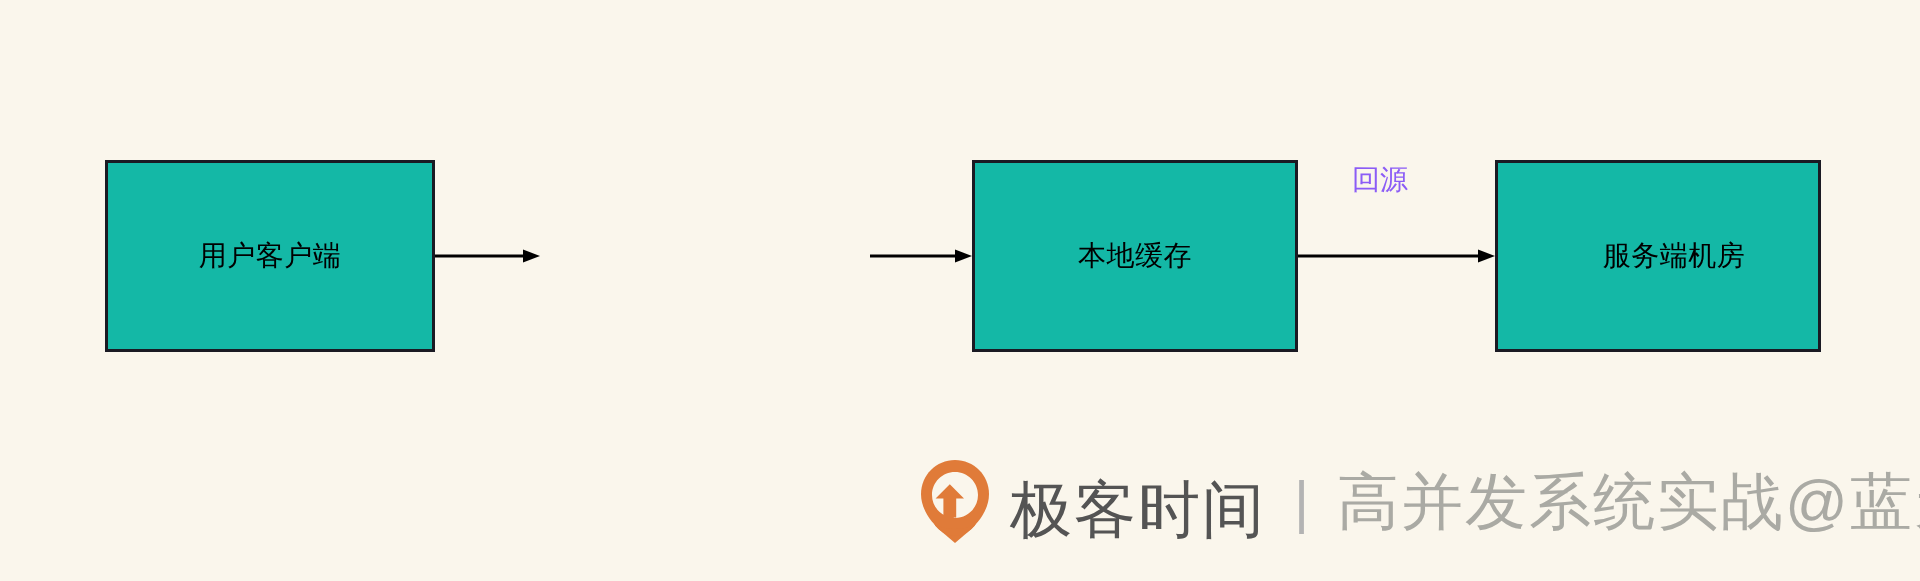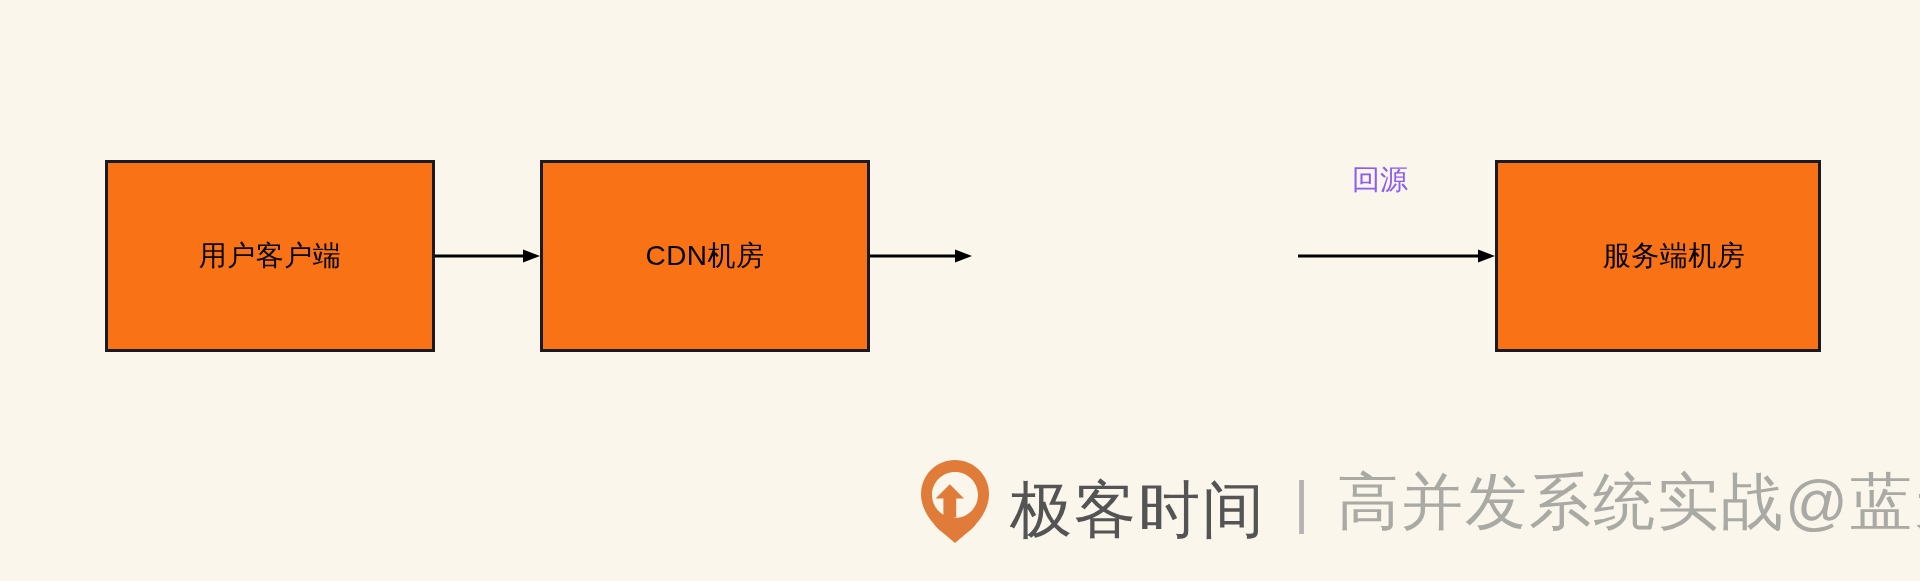--- a/index.html
+++ b/index.html
@@ -22,21 +22,21 @@
     width: 1920px;
     height: 581px;
   }
 
   
   .node {
     position: absolute;
     top: 160px;
     height: 192px;
     box-sizing: border-box;
-    background: #f97316;
+    background: #14b8a6;
     border: 3px solid #1a1a23;
     display: flex;
     align-items: center;
     justify-content: center;
   }
   .node-label {
     font-size: 28px;
     color: #000000;
     letter-spacing: 0.5px;
     line-height: 1;
@@ -112,24 +112,24 @@
 </style>
 </head>
 <body>
 
 <div id="canvas">
 
   <div class="node" id="node-0">
     <span class="node-label">用户客户端</span>
   </div>
 
-  <div class="node" id="node-1">
-    <span class="node-label">CDN机房</span>
+
+  <div class="node" id="node-2">
+    <span class="node-label">本地缓存</span>
   </div>
-
 
   <div class="node" id="node-3">
     <span class="node-label">服务端机房</span>
   </div>
 
   <div class="edge" id="edge-0">
     <svg viewBox="0 0 105 16" preserveAspectRatio="none">
       <line x1="0" y1="8" x2="90" y2="8" stroke="#000000" stroke-width="3"></line>
       <polygon points="88,1.5 105,8 88,14.5" fill="#000000"></polygon>
     </svg>

